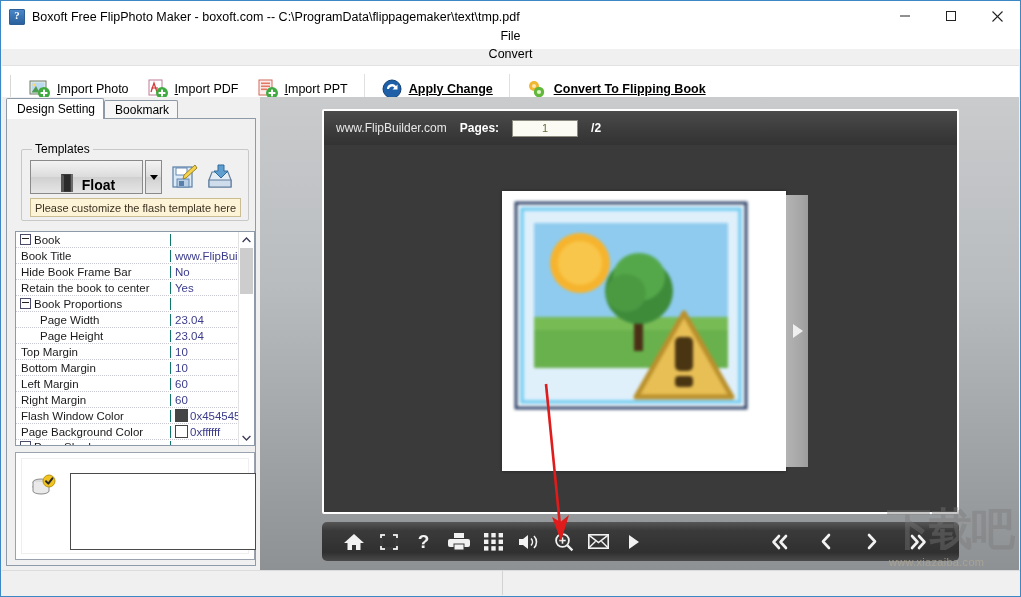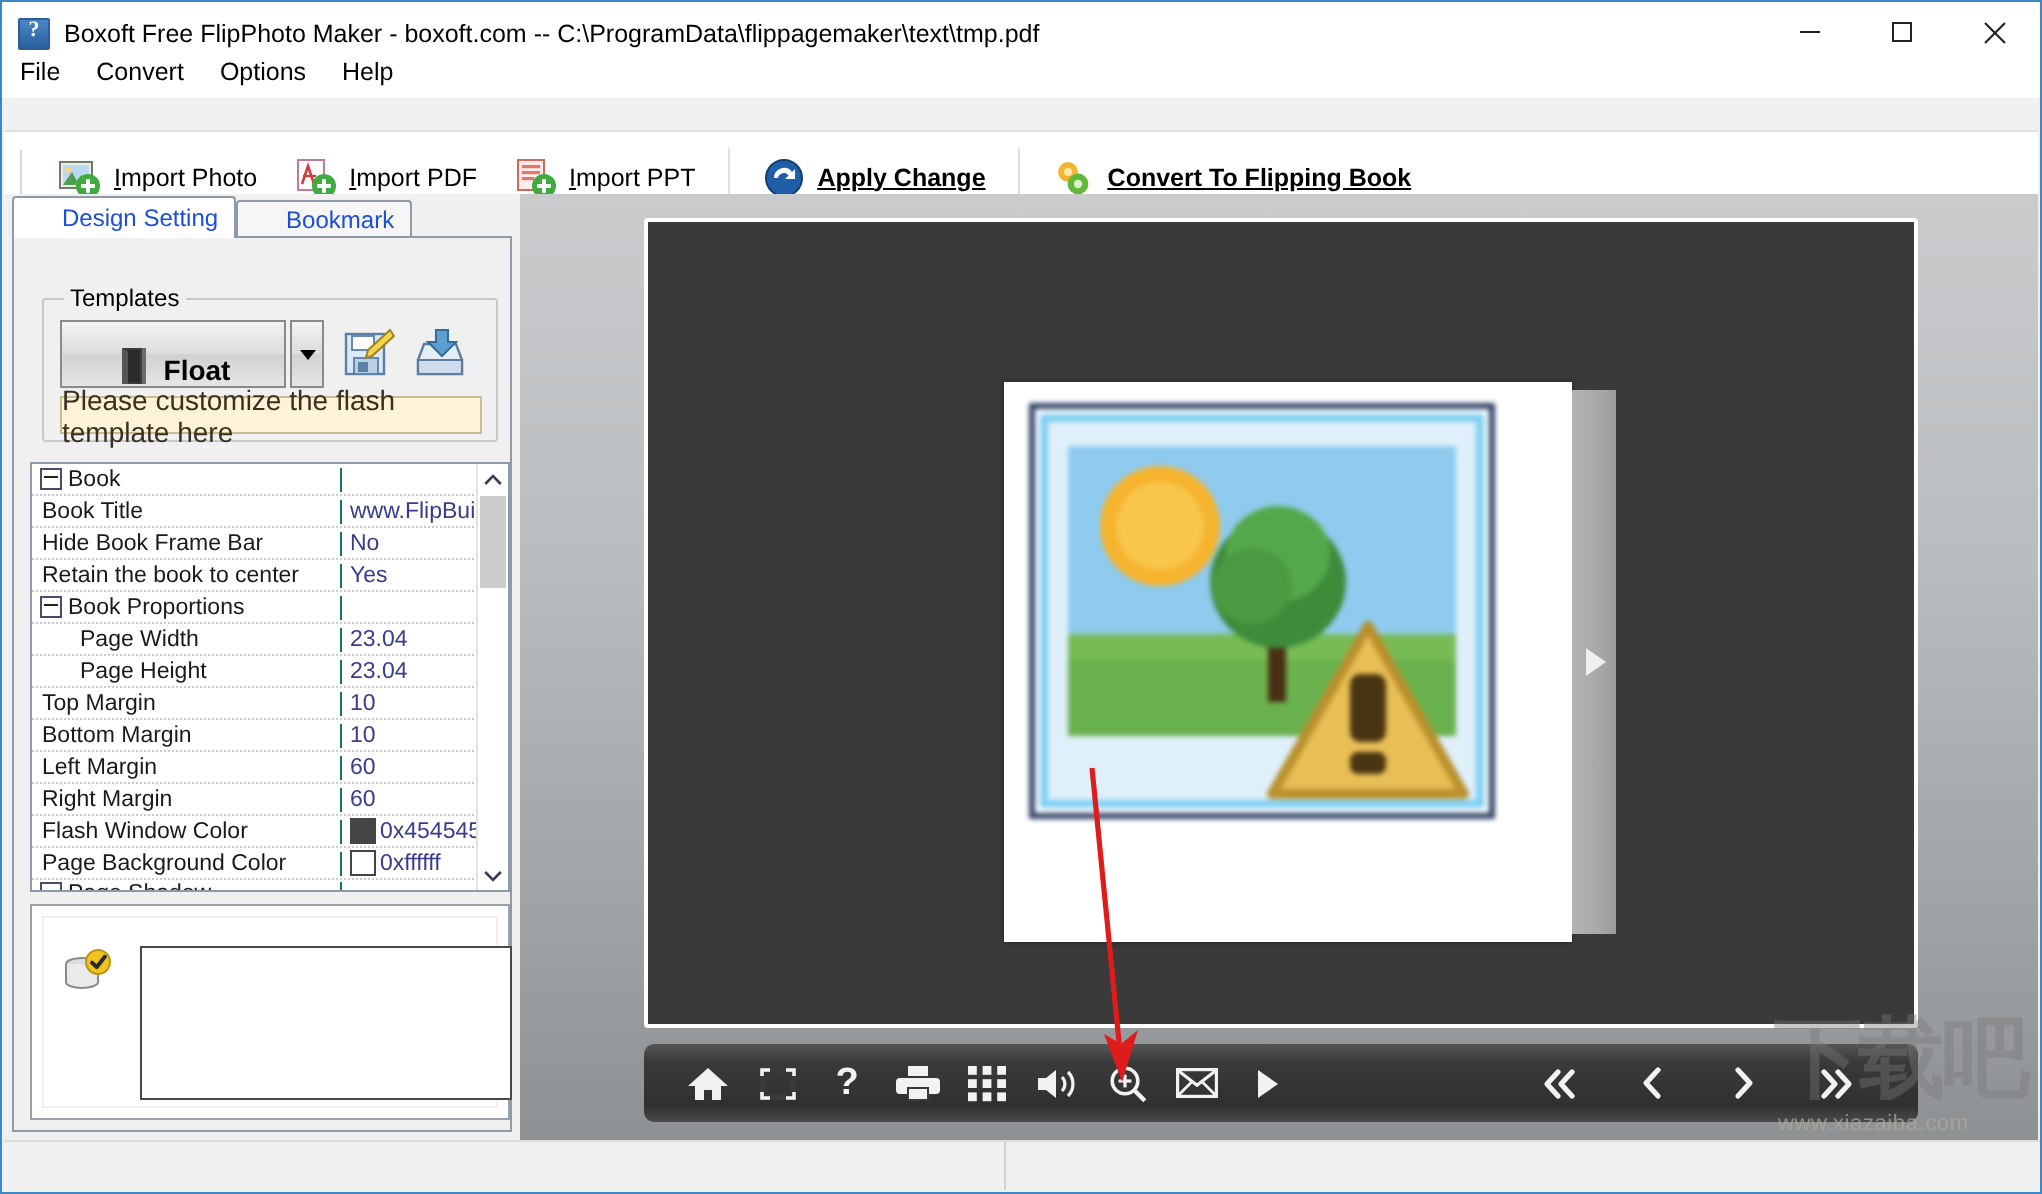--- a/index.html
+++ b/index.html
@@ -46,21 +46,21 @@
   }
   .win-btn{
     width:46px;height:30px;display:flex;align-items:center;justify-content:center;
     color:#222;font-size:13px;background:transparent;
   }
   .win-btn svg{display:block;}
 
   
   .menubar{
     position:absolute;left:0;top:26px;width:1019px;height:22px;
-    background:#ffffff;display:flex;align-items:flex-start;
+    background:#ffffff;display:flex;align-items:center;flex-direction:column;
   }
   .menu-item{
     padding:2px 9px;font-size:12.5px;color:#000;
   }
 
   
   .toolbar{
     position:absolute;left:1px;top:49px;width:1017px;height:45px;
     background:#ffffff;border-top:1px solid #e2e2e2;border-bottom:3px solid #a21caf;
     display:flex;align-items:center;margin-top:15px;
@@ -75,21 +75,21 @@
   .tb-btn .lbl u{text-decoration:underline;}
   .ico{width:22px;height:22px;position:relative;flex:0 0 auto;}
 
   
   .leftpanel{
     position:absolute;left:1px;top:96px;width:258px;height:475px;
     background:#f0f0f0;
   }
   .tabstrip{position:absolute;left:4px;top:2px;height:20px;display:flex;align-items:flex-end;}
   .tab{
-    height:19px;padding:2px 8px 0 24px;font-size:12px;color:#1d4ed8;
+    height:19px;padding:2px 8px 0 10px;font-size:12px;color:#000000;
     border:1px solid #8e9aa8;border-bottom:none;
     background:#f6f6f6;border-radius:2px 2px 0 0;box-sizing:border-box;
   }
   .tab.active{background:#ffffff;height:21px;padding-top:3px;position:relative;z-index:3;}
   .tabbody{
     position:absolute;left:4px;top:21px;width:250px;height:448px;
     border:1px solid #8e9aa8;background:#f0f0f0;box-sizing:border-box;
   }
 
   .groupbox{
@@ -112,21 +112,21 @@
     width:17px;height:34px;margin-left:2px;border:1px solid #8a8a8a;
     background:linear-gradient(180deg,#f3f3f3 0%,#dcdcdc 50%,#d0d0d0 51%,#e6e6e6 100%);
     display:flex;align-items:center;justify-content:center;box-sizing:border-box;
   }
   .tpl-arrow i{border-left:4px solid transparent;border-right:4px solid transparent;border-top:5px solid #000;display:block;}
   .tpl-iconbtn{width:28px;height:28px;margin-left:8px;position:relative;}
   .hintbar{
     position:absolute;left:8px;top:48px;width:211px;height:19px;
     background:#fdf4d8;border:1px solid #c9bd93;box-sizing:border-box;
     display:flex;align-items:center;justify-content:center;
-    font-size:14px;color:#3a3020;
+    font-size:11px;color:#3a3020;
   }
 
   
   .propgrid{
     position:absolute;left:8px;top:112px;width:240px;height:215px;
     border:1px solid #8e9aa8;background:#ffffff;box-sizing:border-box;overflow:hidden;
   }
   .pg-inner{position:absolute;left:0;top:0;right:15px;bottom:0;}
   .pg-row{
     display:flex;height:16px;align-items:center;
@@ -568,20 +568,26 @@
         </div>
       </div>
 
     </div>
   </div>
 
   <div class="previewarea">
     <div class="flashwrap">
 
       <div class="flash-stage">
+        <div class="flash-header">
+          <span class="fh-site">www.FlipBuilder.com</span>
+          <span class="fh-pages">Pages:</span>
+          <span class="fh-input">1</span>
+          <span class="fh-total">/2</span>
+        </div>
 
         <div class="bookbox">
           <div class="bookpage">
             <div class="broken-img">
               <svg width="272" height="268" viewBox="0 0 272 268">
                 <rect x="0" y="0" width="272" height="268" fill="#ffffff"></rect>
                 <rect x="8" y="6" width="230" height="205" fill="#ffffff" stroke="#31456b" stroke-width="3"></rect>
                 <rect x="14" y="12" width="218" height="193" fill="#dff0fb" stroke="#7fd0f2" stroke-width="4"></rect>
                 <rect x="26" y="26" width="194" height="145" fill="#8ecbee"></rect>
                 <rect x="26" y="120" width="194" height="51" fill="#77bb55"></rect>

